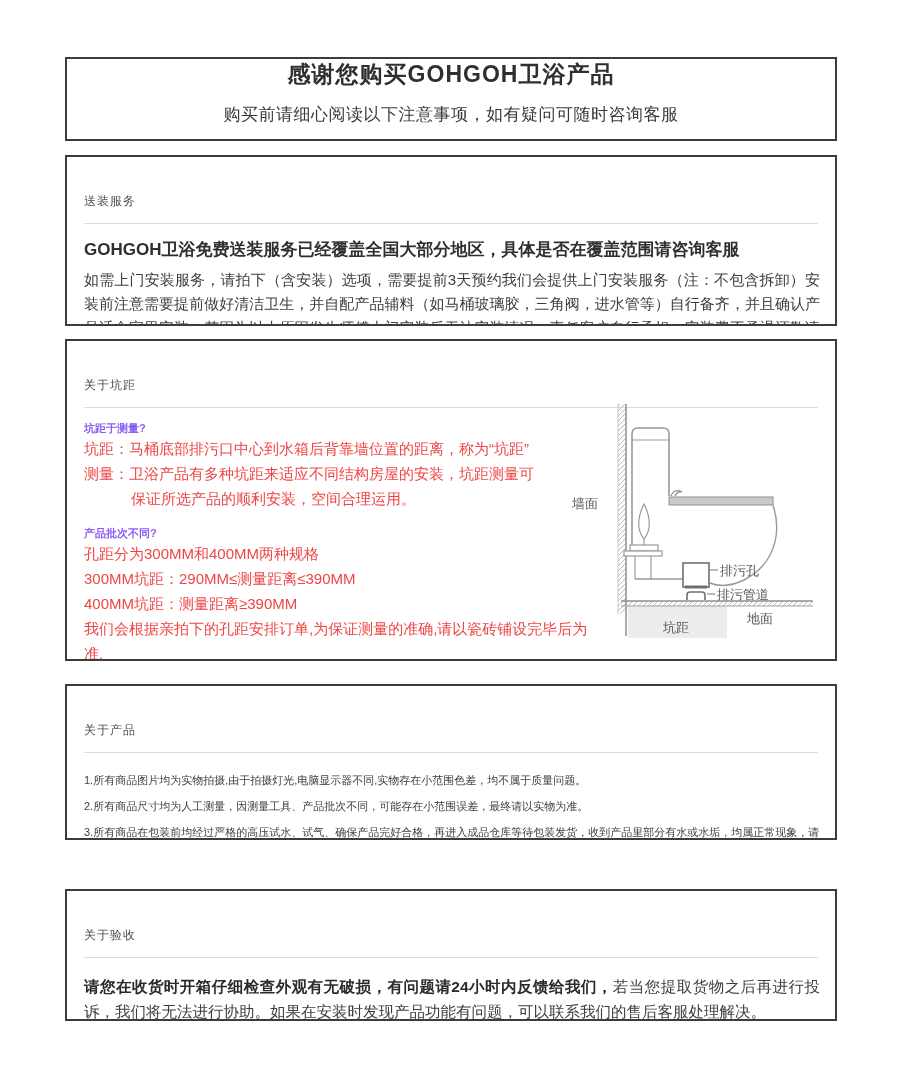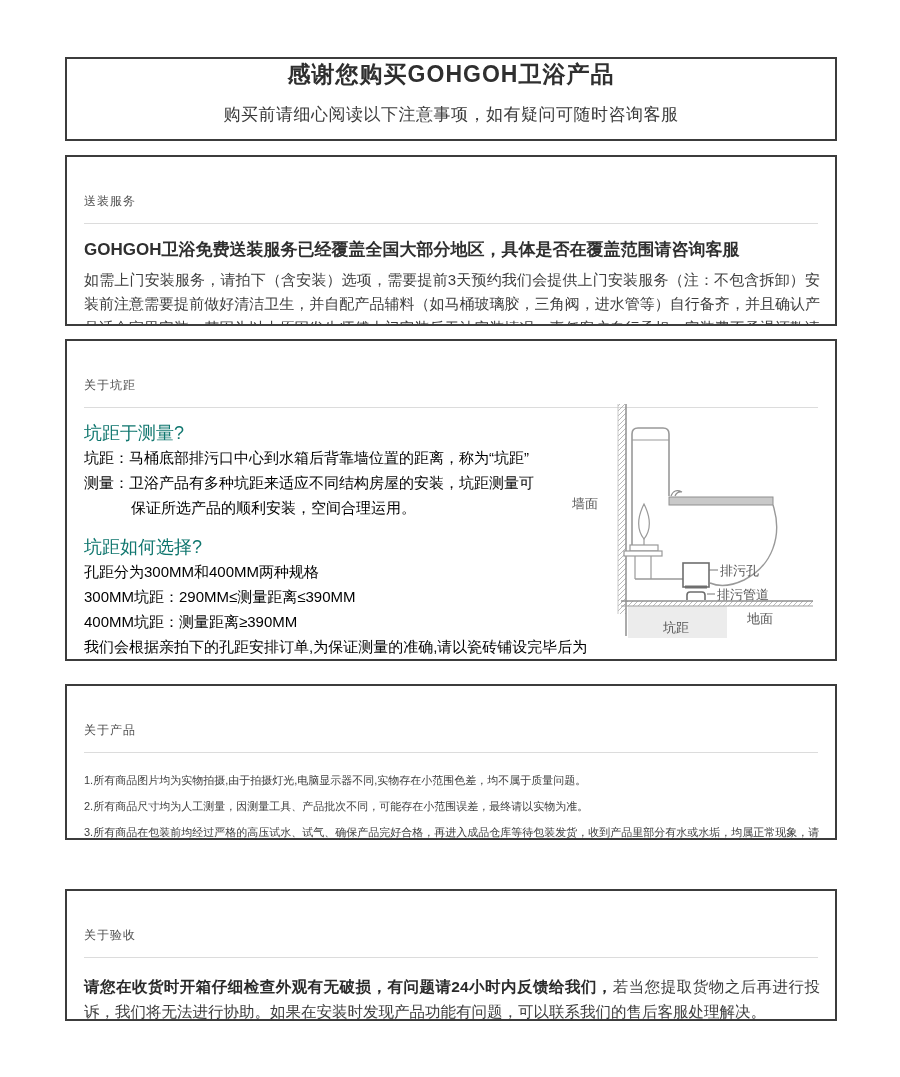--- a/index.html
+++ b/index.html
@@ -27,22 +27,22 @@
     margin:36px 17px 0 17px; letter-spacing:1px;
   }
   .divider { border-top:1px solid #dcdcdc; margin:13px 17px 0 17px; }
 
   .content { margin:0 15px 0 17px; }
   .bold-line { font-weight:bold; font-size:17px; color:#2f2f2f; margin-top:14px; }
   .body-par { font-size:15px; color:#3d3d3d; line-height:24px; margin-top:7px; text-align:justify; }
 
   
   .pit-left { width:520px; }
-  .q-bold { font-weight:normal; font-size:18px; color:#0f766e; margin-top:13px; }
-  .pit-line { font-size:15px; color:#000000; line-height:25px; }
+  .q-bold { font-weight:bold; font-size:11px; color:#8b5cf6; margin-top:13px; }
+  .pit-line { font-size:15px; color:#ef4444; line-height:25px; }
   .pit-indent { padding-left:47px; }
   .q2 { margin-top:15px; }
   .diagram-wrap { position:absolute; top:56px; right:12px; width:252px; height:250px; }
   .diagram-wrap svg { width:100%; height:100%; }
   .diag-label { font-size:13px; fill:#555555; font-family:"Liberation Sans","DejaVu Sans",sans-serif; }
 
   
   .prod-item { font-size:11px; color:#3d3d3d; line-height:26px; }
   .prod-items { margin-top:14px; }
   .hang { padding-left:13px; text-indent:-13px; }
@@ -72,21 +72,21 @@
   </div>
 
   <div class="box box-pit">
     <div class="section-title">关于坑距</div>
     <div class="divider"></div>
     <div class="content pit-left">
       <div class="q-bold">坑距于测量?</div>
       <div class="pit-line">坑距：马桶底部排污口中心到水箱后背靠墙位置的距离，称为“坑距”</div>
       <div class="pit-line">测量：卫浴产品有多种坑距来适应不同结构房屋的安装，坑距测量可</div>
       <div class="pit-line pit-indent">保证所选产品的顺利安装，空间合理运用。</div>
-      <div class="q-bold q2">坑距如何选择?</div>
+      <div class="q-bold q2">产品批次不同?</div>
       <div class="pit-line">孔距分为300MM和400MM两种规格</div>
       <div class="pit-line">300MM坑距：290MM≤测量距离≤390MM</div>
       <div class="pit-line">400MM坑距：测量距离≥390MM</div>
       <div class="pit-line">我们会根据亲拍下的孔距安排订单,为保证测量的准确,请以瓷砖铺设完毕后为准.</div>
     </div>
 
     <div class="diagram-wrap">
       <svg viewBox="0 0 252 248" xmlns="http://www.w3.org/2000/svg">
         <defs>
           <pattern id="hatch" width="5" height="5" patternUnits="userSpaceOnUse">

